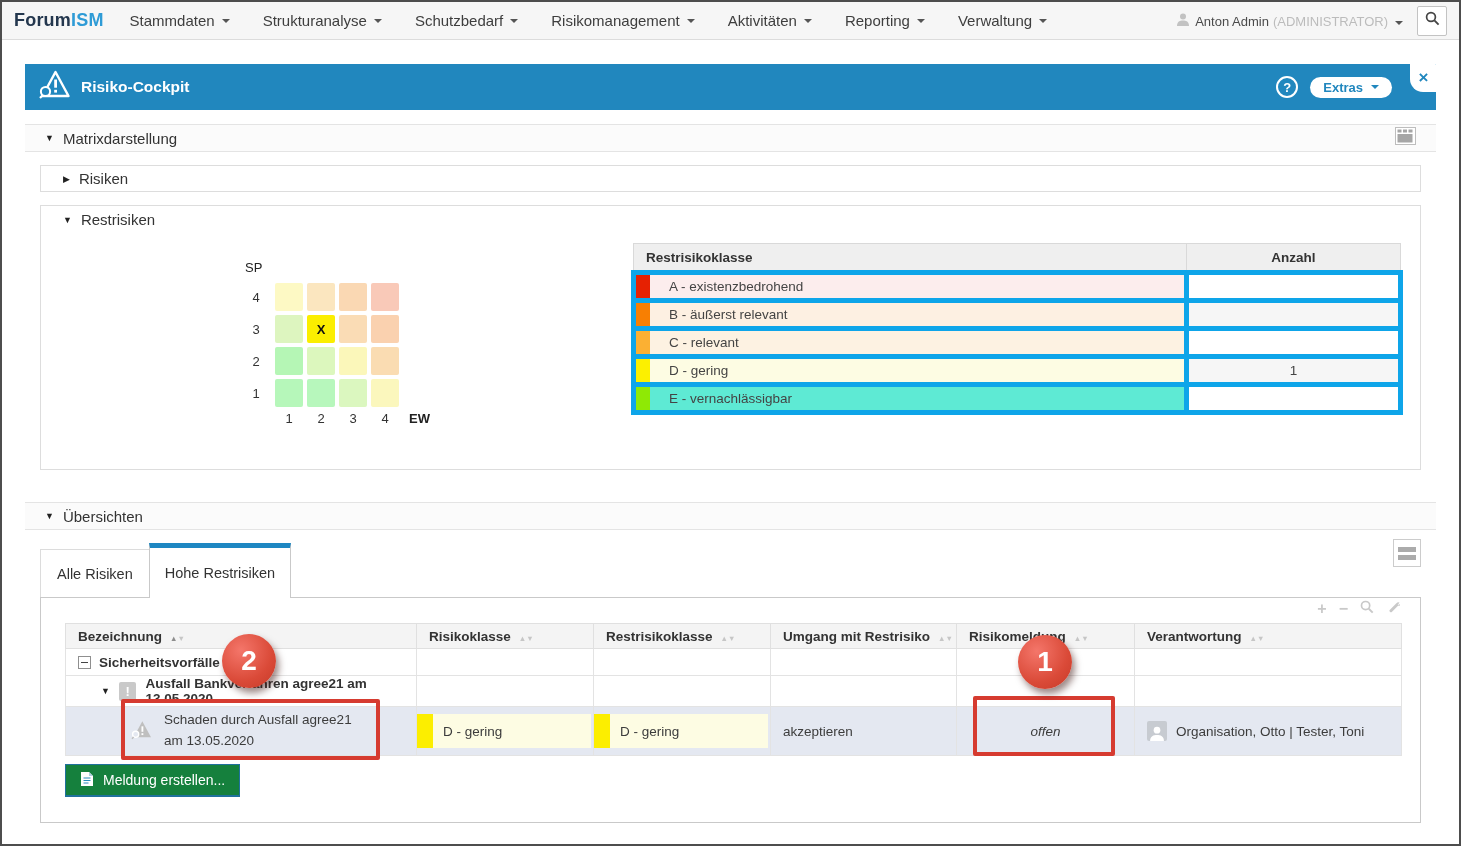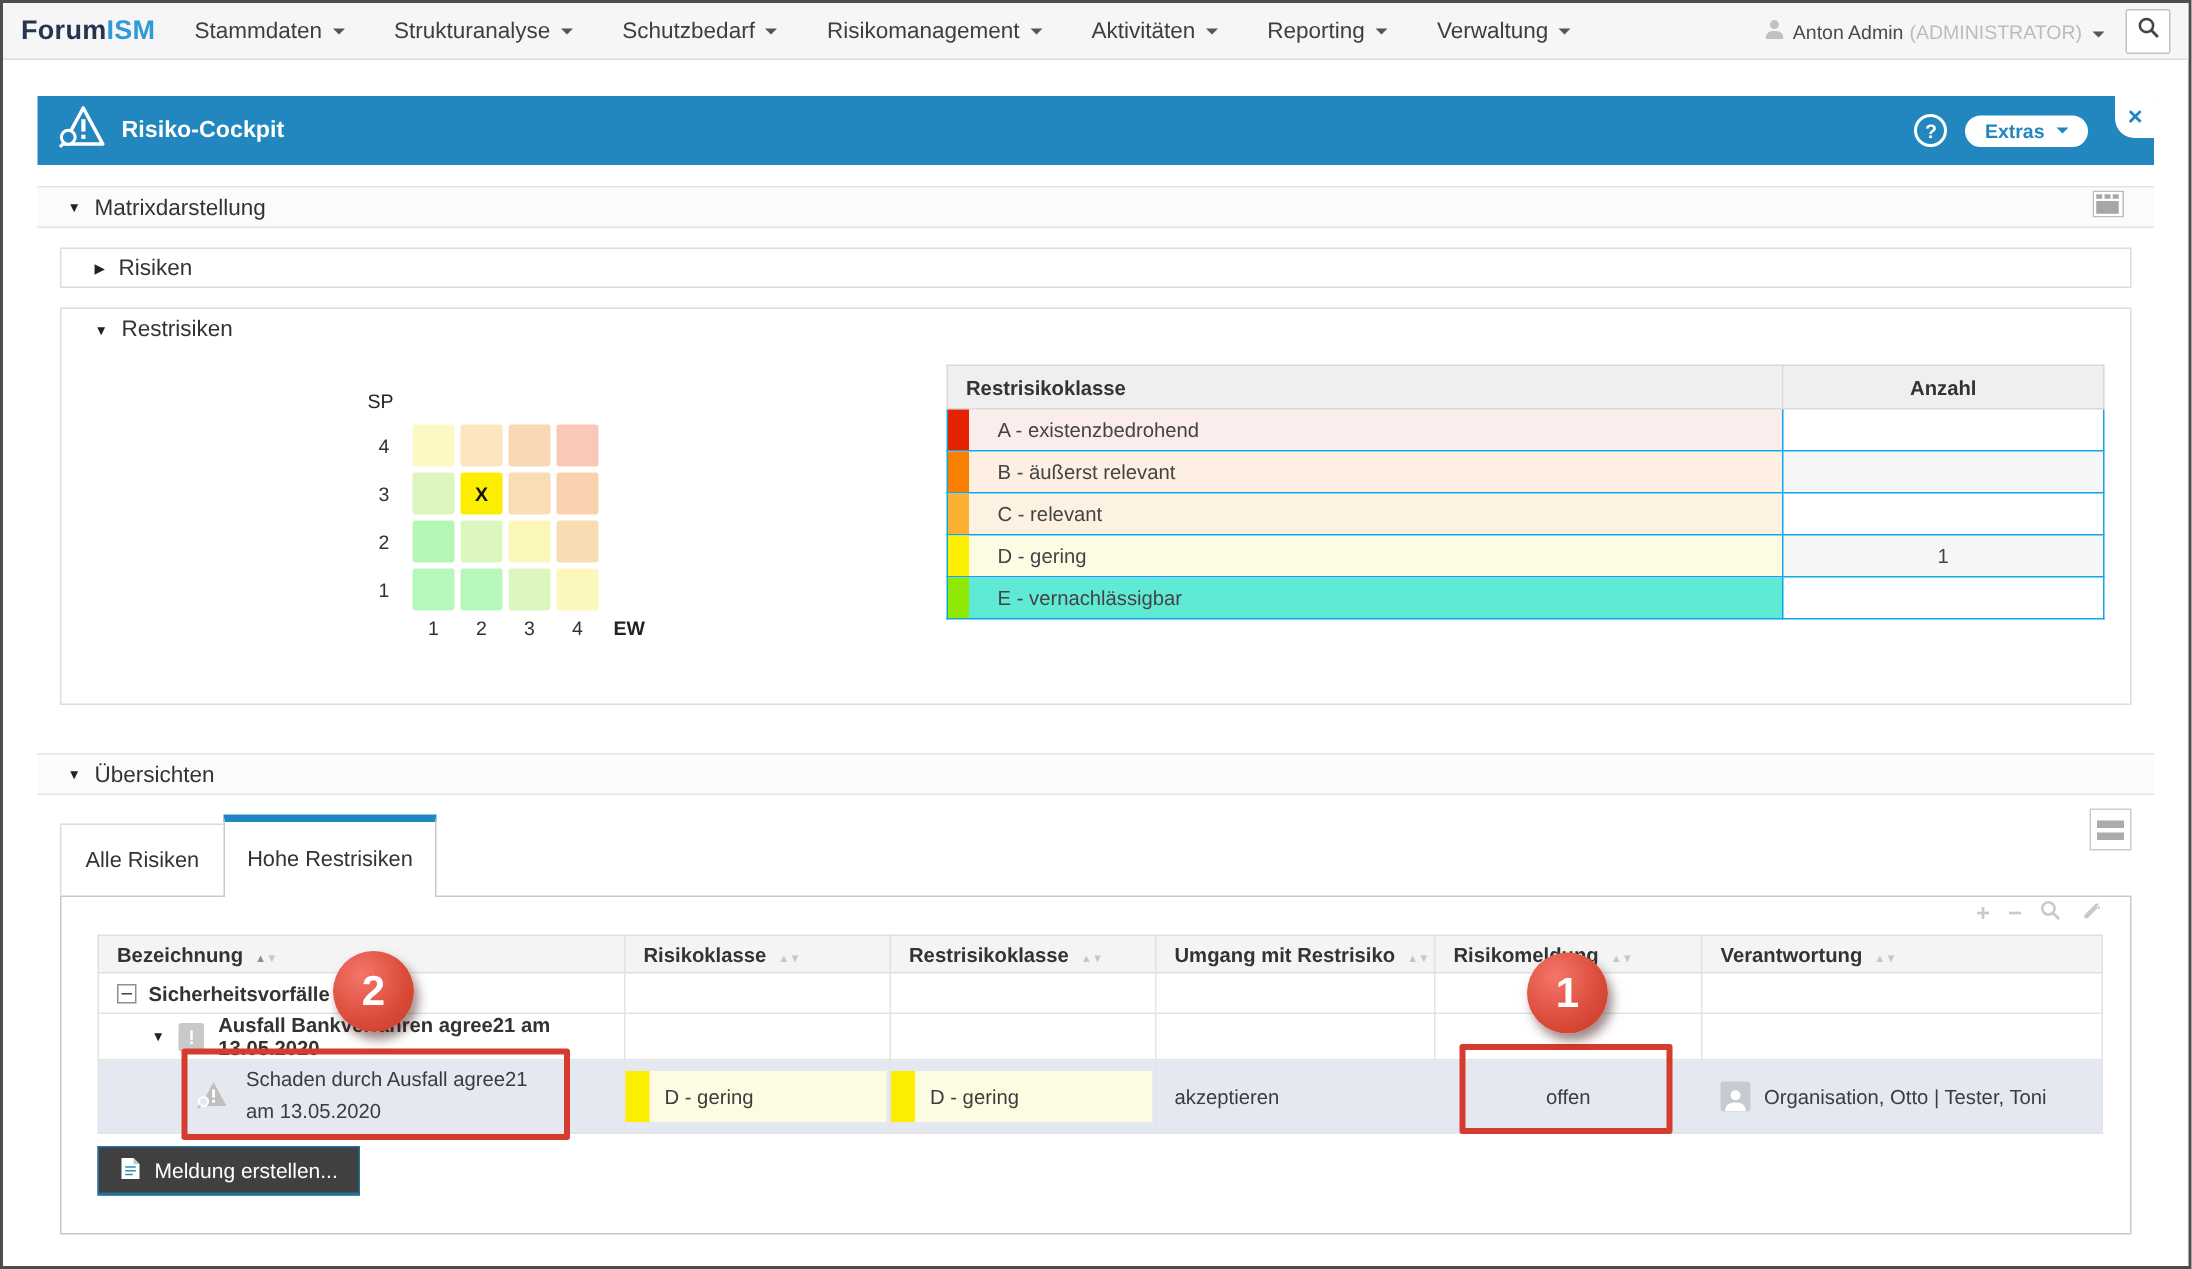--- a/index.html
+++ b/index.html
@@ -59,21 +59,21 @@
   .m-cell { width:28px; height:28px; border-radius:2px; margin-right:4px; display:flex;
             align-items:center; justify-content:center; font-weight:bold; font-size:13px; color:#111; }
   .m-foot { margin-top:4px; }
   .m-col-lab { width:28px; margin-right:4px; text-align:center; font-size:13px; color:#333; }
   .m-axis-x { font-weight:bold; font-size:13px; color:#222; margin-left:6px; }
   
   .klassen { position:absolute; left:590px; top:37px; width:772px; border-collapse:collapse; }
   .klassen th { background:#efefef; border:1px solid #d9d9d9; height:29px; font-size:13.5px; color:#333; }
   .klassen th.kh1 { text-align:left; padding-left:12px; }
   .klassen th.kh2 { width:214px; text-align:center; }
-  .klassen td { border:1px solid #0ea5e9; height:28px; font-size:13.5px; color:#444; }
+  .klassen td { border:5px solid #0ea5e9; height:28px; font-size:13.5px; color:#444; }
   .k-label { position:relative; padding-left:33px; }
   .k-strip { position:absolute; left:0; top:0; bottom:0; width:14px; }
   .k-count { text-align:center; background:#fff; }
   .k-count.alt { background:#f6f6f6; }
   
   .tabs-row { margin:12px 15px 0; height:55px; display:flex; align-items:flex-end; position:relative; }
   .tab { font-size:14.5px; color:#333; background:#fff; display:flex; align-items:center;
          justify-content:center; cursor:pointer; }
   .tab.inactive { height:48px; padding:0 16px; border:1px solid #dcdcdc; border-bottom:none; border-right:none; }
   .tab.active { height:55px; padding:0 15px; border:1px solid #c9c9c9; border-bottom:none;
@@ -102,25 +102,25 @@
   .g2-caret { font-size:9px; color:#222; margin-right:9px; cursor:pointer; }
   .warn-box { width:19px; height:19px; background:#c9c9c9; border-radius:2px; color:#fff; font-weight:bold;
               font-size:13px; display:inline-flex; align-items:center; justify-content:center; margin-right:9px; }
   tr.datarow td { background:#e4e8f1; height:48px; }
   .bez-cell { display:flex; align-items:center; padding-left:65px; gap:11px; }
   .bez-text { width:205px; line-height:1.55; }
   .pill { height:34px; margin:7px 2px 7px 0; background:#fdfce3; display:flex; align-items:center;
           position:relative; padding-left:26px; }
   .pill::before { content:''; position:absolute; left:0; top:0; bottom:0; width:16px; background:#fcee00; }
   .umgang-cell { padding-left:12px; }
-  .meldung-cell { text-align:center; }
+  .meldung-cell { text-align:center;font-style:italic; }
   .ver-cell { display:flex; align-items:center; padding-left:12px; gap:9px; }
   .person-box { width:20px; height:20px; background:#c7cbd1; border-radius:2px; display:flex;
                 align-items:flex-end; justify-content:center; overflow:hidden; }
-  .create-btn { position:absolute; left:24px; top:166px; height:33px; background:#404040;
+  .create-btn { position:absolute; left:24px; top:166px; height:33px; background:#15803d;
                 border:1px solid #20719c; border-bottom-width:2px; color:#fff; font-size:14px;
                 display:flex; align-items:center; gap:9px; padding:0 14px; cursor:pointer;
                 font-family:"Liberation Sans", sans-serif; }
   
   .annot { position:absolute; inset:0; pointer-events:none; z-index:50; }
   .a-rect { position:absolute; border:4px solid #d63b30; border-radius:2px; }
   .a-rect.r2 { left:119px; top:697px; width:259px; height:61px; }
   .a-rect.r1 { left:971px; top:694px; width:142px; height:60px; }
   .a-badge { position:absolute; width:54px; height:54px; border-radius:50%;
              background:radial-gradient(circle at 35% 30%, #f4766a, #da4a38 60%, #c63a28);

